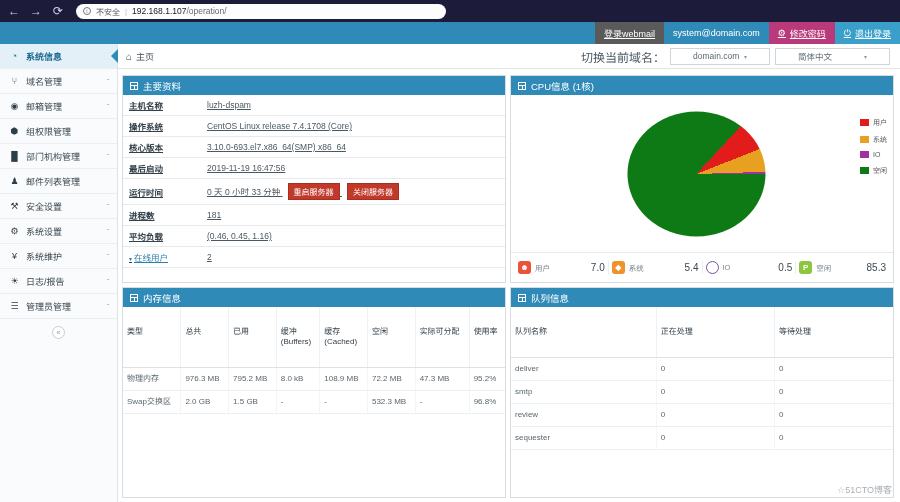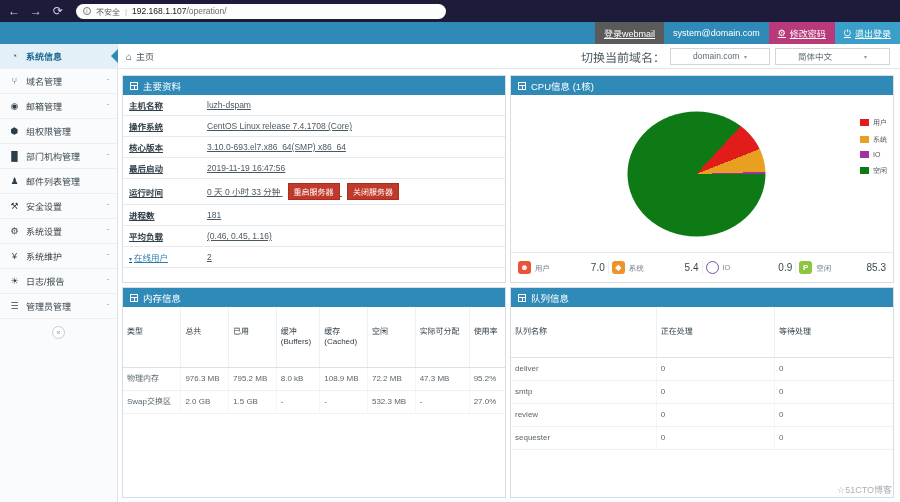--- a/index.html
+++ b/index.html
@@ -567,21 +567,21 @@
                   <span class="stat-val">7.0</span>
                 </div>
                 <div class="stat">
                   <span class="stat-ic" style="background:#f0922b">◆</span>
                   <span class="stat-lbl">系统</span>
                   <span class="stat-val">5.4</span>
                 </div>
                 <div class="stat">
                   <span class="stat-ic" style="background:#fff;border:1.5px solid #7b4f9e;border-radius:50%"></span>
                   <span class="stat-lbl">IO</span>
-                  <span class="stat-val">0.9</span>
+                  <span class="stat-val">0.5</span>
                 </div>
                 <div class="stat">
                   <span class="stat-ic" style="background:#8cc63e">P</span>
                   <span class="stat-lbl">空闲</span>
                   <span class="stat-val">85.3</span>
                 </div>
               </div>
             </div>
           </div>
         </div>
@@ -618,21 +618,21 @@
                       <td>95.2%</td>
                     </tr>
                     <tr>
                       <td>Swap交换区</td>
                       <td>2.0 GB</td>
                       <td>1.5 GB</td>
                       <td>-</td>
                       <td>-</td>
                       <td>532.3 MB</td>
                       <td>-</td>
-                      <td>27.0%</td>
+                      <td>96.8%</td>
                     </tr>
                   </tbody>
               </table>
             </div>
           </div>
         </div>
 
         <div class="panel-wrap">
           <div class="panel">
             <div class="panel-head">

